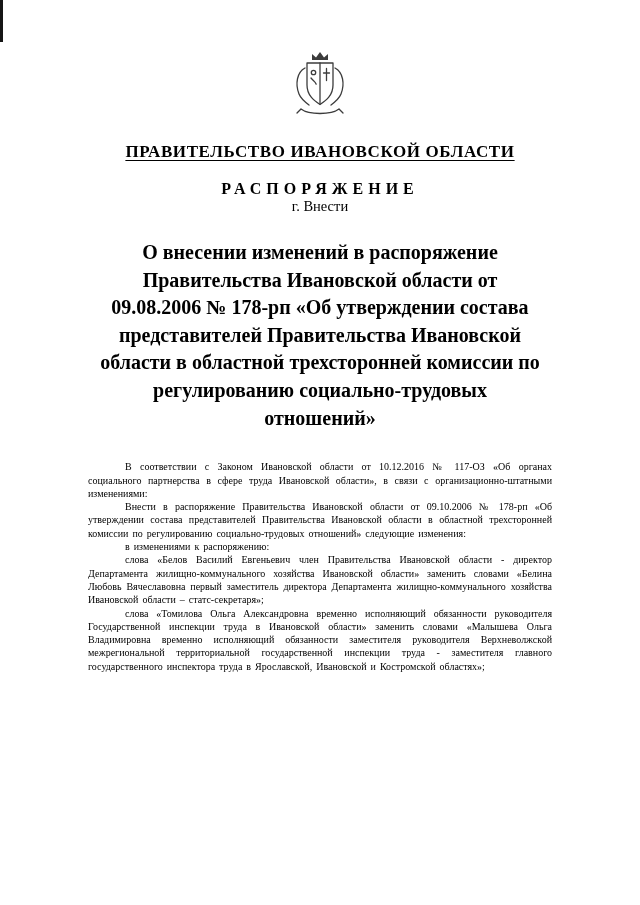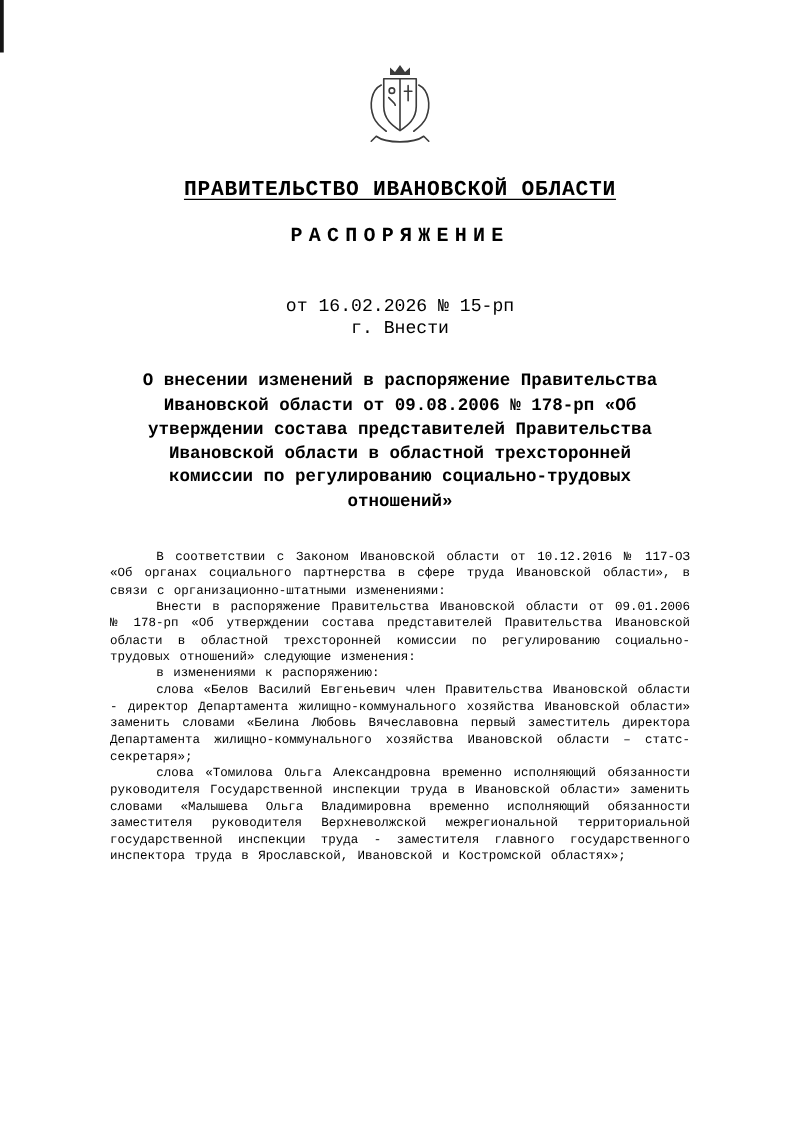--- a/index.html
+++ b/index.html
@@ -16,52 +16,50 @@
   .scan-mark {
     position: absolute;
     left: 0;
     top: 0;
     width: 3px;
     height: 42px;
     background: #151515;
   }
   .page {
     padding: 50px 88px 0 88px;
-    font-family: Liberation Mono, monospace;
   }
   .emblem {
     text-align: center;
     margin-bottom: 16px;
   }
   .org-title {
     margin: 0 0 18px 0;
     text-align: center;
     font-size: 17px;
     font-weight: bold;
     letter-spacing: 0.6px;
     text-decoration: underline;
     text-underline-offset: 3px;
   }
   .doc-type {
     text-align: center;
     font-size: 16px;
     font-weight: bold;
     letter-spacing: 5px;
-    margin-bottom: 40px;
   }
   .date-line, .city-line {
     text-align: center;
     font-size: 14.5px;
     line-height: 1.18;
   }
   .subject {
     width: 95%;
     margin: 24px auto 28px auto;
     text-align: center;
-    font-size: 14px;
+    font-size: 20px;
     font-weight: bold;
     line-height: 1.38;
   }
   .doc-body p {
     margin: 0;
     text-indent: 37px;
     text-align: justify;
     font-size: 10px;
     line-height: 1.33;
     word-spacing: 1.5px;
@@ -93,27 +91,26 @@
       <path class="ln" d="M48 18 C56 22 58 34 54 44 C52 49 48 52 44 55"></path>
 
       <path class="ln" d="M14 59 C22 65 44 65 52 59 M14 59 L10 63 M52 59 L56 63"></path>
     </svg>
   </div>
 
   <h1 class="org-title">ПРАВИТЕЛЬСТВО ИВАНОВСКОЙ ОБЛАСТИ</h1>
 
   <div class="doc-type">РАСПОРЯЖЕНИЕ</div>
 
-  <div class="date-line">от 16.02.2026 № 15-рп</div>
 
   <div class="city-line">г. Внести</div>
 
   <div class="subject">О внесении изменений в распоряжение Правительства Ивановской области от 09.08.2006 № 178-рп «Об утверждении состава представителей Правительства Ивановской области в областной трехсторонней комиссии по регулированию социально-трудовых отношений»</div>
 
   <div class="doc-body">
     <p>В соответствии с Законом Ивановской области от 10.12.2016 № 117-ОЗ «Об органах социального партнерства в сфере труда Ивановской области», в связи с организационно-штатными изменениями:</p>
-    <p>Внести в распоряжение Правительства Ивановской области от 09.01.2006 № 178-рп «Об утверждении состава представителей Правительства Ивановской области в областной трехсторонней комиссии по регулированию социально-трудовых отношений» следующие изменения:</p>
+    <p>Внести в распоряжение Правительства Ивановской области от 09.10.2006 № 178-рп «Об утверждении состава представителей Правительства Ивановской области в областной трехсторонней комиссии по регулированию социально-трудовых отношений» следующие изменения:</p>
     <p>в изменениями к распоряжению:</p>
     <p>слова «Белов Василий Евгеньевич член Правительства Ивановской области - директор Департамента жилищно-коммунального хозяйства Ивановской области» заменить словами «Белина Любовь Вячеславовна первый заместитель директора Департамента жилищно-коммунального хозяйства Ивановской области – статс-секретаря»;</p>
     <p>слова «Томилова Ольга Александровна временно исполняющий обязанности руководителя Государственной инспекции труда в Ивановской области» заменить словами «Малышева Ольга Владимировна временно исполняющий обязанности заместителя руководителя Верхневолжской межрегиональной территориальной государственной инспекции труда - заместителя главного государственного инспектора труда в Ярославской, Ивановской и Костромской областях»;</p>
   </div>
 
 </div>
 
 </body></html>

